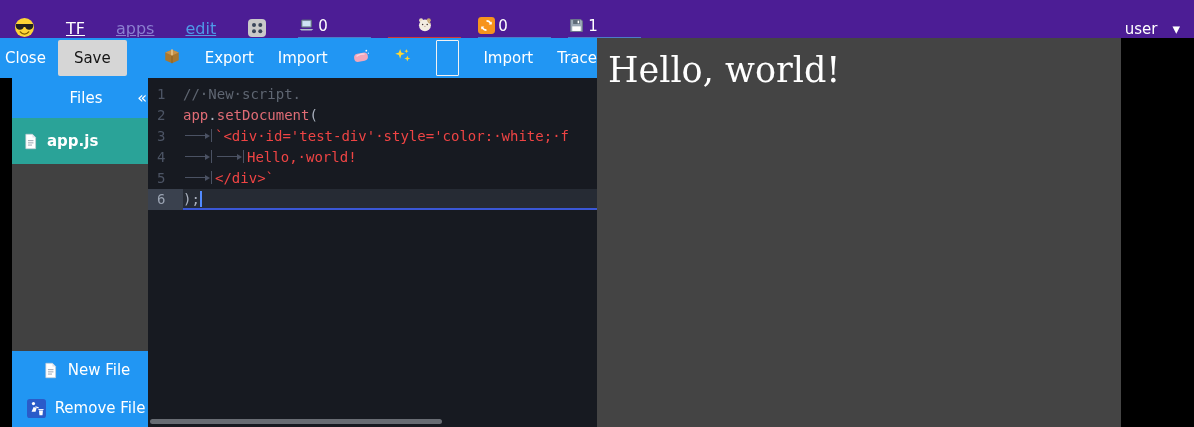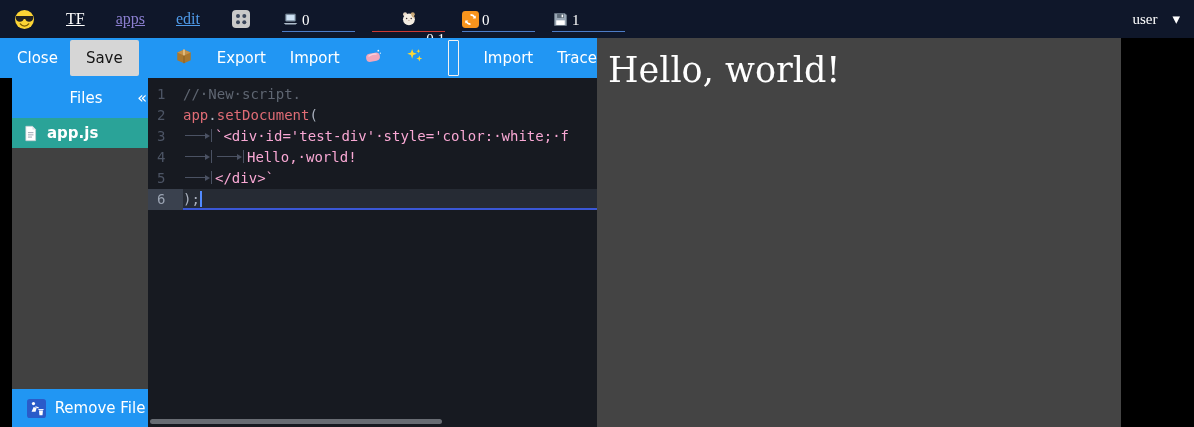--- a/index.html
+++ b/index.html
@@ -2,55 +2,55 @@
 <html><head>
 <meta charset="utf-8">
 <style>
   * { margin:0; padding:0; box-sizing:border-box; }
   html,body { background:#000; }
   .stage{ position:relative; width:1194px; height:427px; overflow:hidden;
           font-family:"DejaVu Sans", sans-serif; }
 
   
   .topbar{ position:absolute; left:0; top:0; width:1194px; height:38px;
-           background:#0f172a; display:flex; align-items:center; gap:31px; padding:0 14px;font-family:Liberation Serif, serif; }
+           background:#4c1d95; display:flex; align-items:flex-end; gap:31px; padding:0 14px; }
   .topbar a{ font-size:16px; text-decoration:underline; cursor:pointer; }
   .tb-link-0{ color:#ffffff; }
   .tb-link-1{ color:#8b7fd0; }
   .tb-link-2{ color:#4f9ae8; }
   .icon{ display:inline-flex; align-items:center; justify-content:center; }
   .icon svg{ display:block; }
   .stats{ display:flex; align-items:center; gap:17px; }
   .stat{ display:flex; align-items:flex-end; gap:3px; width:73px; height:26px;
          border-bottom:1px solid #4d7cc7; padding-bottom:2px; cursor:text; }
   .stat .icon{ align-self:center; margin-top:4px; }
   .stat .val{ color:#fff; font-size:15px; line-height:18px; }
   .user-menu{ margin-left:auto; color:#fff; font-size:15px; cursor:pointer;
               display:flex; align-items:center; gap:15px; }
 
   
   .toolbar{ position:absolute; left:0; top:38px; width:597px; height:40px;
             background:#2196f3; display:flex; align-items:center; gap:24px;
-            padding-left:17px; }
+            padding-left:5px; }
   .tb-btn{ background:none; border:none; color:#fff; font-size:15px;
            font-family:"DejaVu Sans", sans-serif; cursor:pointer; padding:0; }
   .tb-btn.active{ background:#d6d6d6; color:#151515; padding:9px 16px;
                   border-radius:2px; margin-left:-12px; margin-right:12px; }
   .tb-btn.blank{ width:33px; height:36px; border:1px solid #f2f2f2; border-radius:1px; }
   .tb-btn .icon svg{ width:18px; height:18px; }
 
   
   .sidebar{ position:absolute; left:12px; top:78px; width:148px; height:349px;
             background:#414141; display:flex; flex-direction:column; }
   .files-header{ height:40px; background:#2196f3; position:relative;
                  display:flex; align-items:center; justify-content:center; flex:none; }
   .files-header .hdr-label{ color:#fff; font-size:15px; }
   .collapse{ position:absolute; right:13px; top:50%; transform:translateY(-54%);
              color:#fff; font-size:16px; cursor:pointer; }
-  .file-item{ height:30px; background:#2aa398; display:flex; align-items:center;
+  .file-item{ height:46px; background:#2aa398; display:flex; align-items:center;
               gap:8px; padding-left:10px; cursor:pointer; flex:none; }
   .file-item .fname{ color:#fff; font-size:15px; font-weight:bold; }
   .side-fill{ flex:1; }
   .side-actions{ flex:none; }
   .side-action{ height:38px; background:#2196f3; border:none; width:100%;
                 display:flex; align-items:center; justify-content:center; gap:9px;
                 color:#fff; font-size:15px; font-family:"DejaVu Sans", sans-serif;
                 cursor:pointer; }
 
   
@@ -58,21 +58,21 @@
            background:#171a21; overflow:hidden; font-family:"DejaVu Sans Mono", monospace;
            font-size:14px; padding-top:6px; cursor:text; }
   .code-row{ display:flex; height:21px; line-height:21px; white-space:pre; }
   .code-row.active{ background:#262b34; box-shadow:inset 0 -2px 0 #3a57d6; }
   .gutter-cell{ width:35px; flex:none; color:#4c5464; padding-left:9px; }
   .code-row.active .gutter-cell{ background:#3a414e; color:#9aa3b2; }
   .code-cell{ flex:1; overflow:hidden; }
   .tok-comment{ color:#5f6672; }
   .tok-name{ color:#e06c75; }
   .tok-punct{ color:#abb2bf; }
-  .tok-string{ color:#f9a8d4; }
+  .tok-string{ color:#ef4444; }
   .tab-marker{ display:inline-block; width:29px; height:13px; position:relative;
                border-right:1px solid #4b5263; margin-right:3px; vertical-align:-1px; }
   .tab-marker::before{ content:""; position:absolute; left:2px; right:5px; top:6px;
                        height:1px; background:#4b5263; }
   .tab-marker::after{ content:""; position:absolute; right:1px; top:6.5px;
                       transform:translateY(-50%);
                       border-left:5px solid #4b5263;
                       border-top:3.5px solid transparent; border-bottom:3.5px solid transparent; }
   .caret{ display:inline-block; width:2px; height:16px; background:#528bff;
           vertical-align:-3px; }
@@ -214,20 +214,30 @@
               <path d="M7 9h6.5M7 11.6h6.5M7 14.2h4.8" stroke="#97a1ad" stroke-width="1.1"></path>
             </svg>
           </span>
           <span class="fname">app.js</span>
         </div>
       </div>
     <div class="side-fill"></div>
     <div class="side-actions" id="side-actions-slot">
         <button class="side-action">
           <span class="icon">
+            <svg width="17" height="17" viewBox="0 0 20 20">
+              <path d="M4.5 1.5h7.8l3.7 3.7v13.3H4.5z" fill="#fff" stroke="#c5cbd3" stroke-width=".8"></path>
+              <path d="M12.3 1.5v3.7H16z" fill="#dde2e8"></path>
+              <path d="M7 9h6.5M7 11.6h6.5M7 14.2h4.8" stroke="#97a1ad" stroke-width="1.1"></path>
+            </svg>
+          </span>
+          <span>New File</span>
+        </button>
+        <button class="side-action">
+          <span class="icon">
             <svg width="19" height="19" viewBox="0 0 20 20">
               <rect width="20" height="20" rx="3" fill="#2a5bc9"></rect>
               <circle cx="6.8" cy="4.8" r="1.7" fill="#fff"></circle>
               <path d="M4.8 13.5l2.2-5.2 3.1 1.1-1.1 4.1z" fill="#fff"></path>
               <path d="M8.8 8.2l3.4 1.2" stroke="#fff" stroke-width="1.3"></path>
               <rect x="12" y="10.6" width="5.4" height="1.1" fill="#fff"></rect>
               <path d="M12.6 12.2h4.2l-.5 5h-3.2z" fill="#fff"></path>
             </svg>
           </span>
           <span>Remove File</span>

